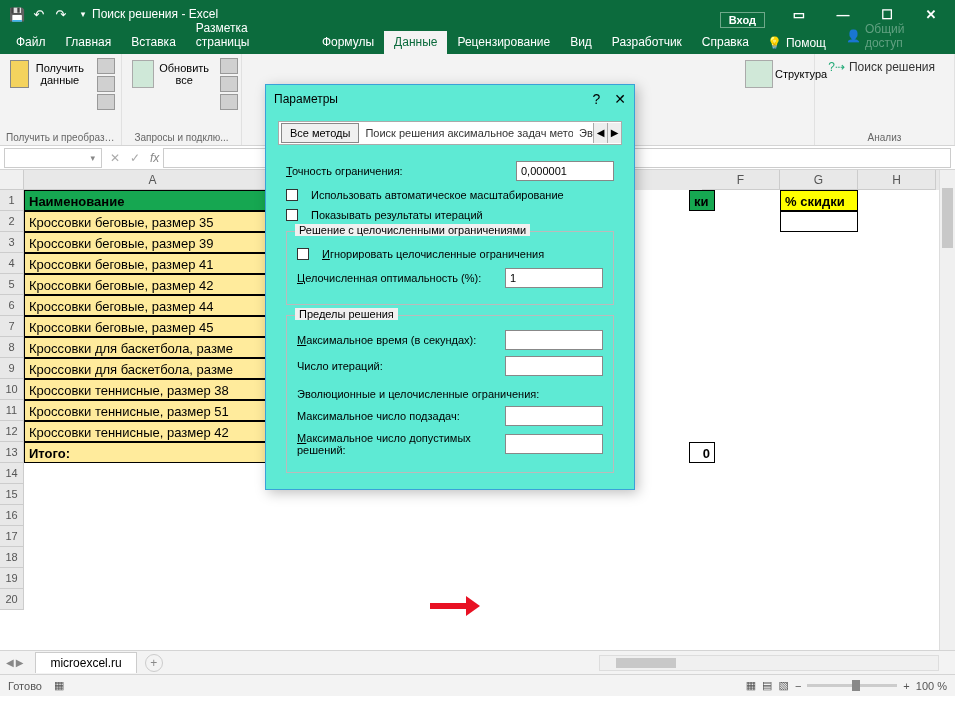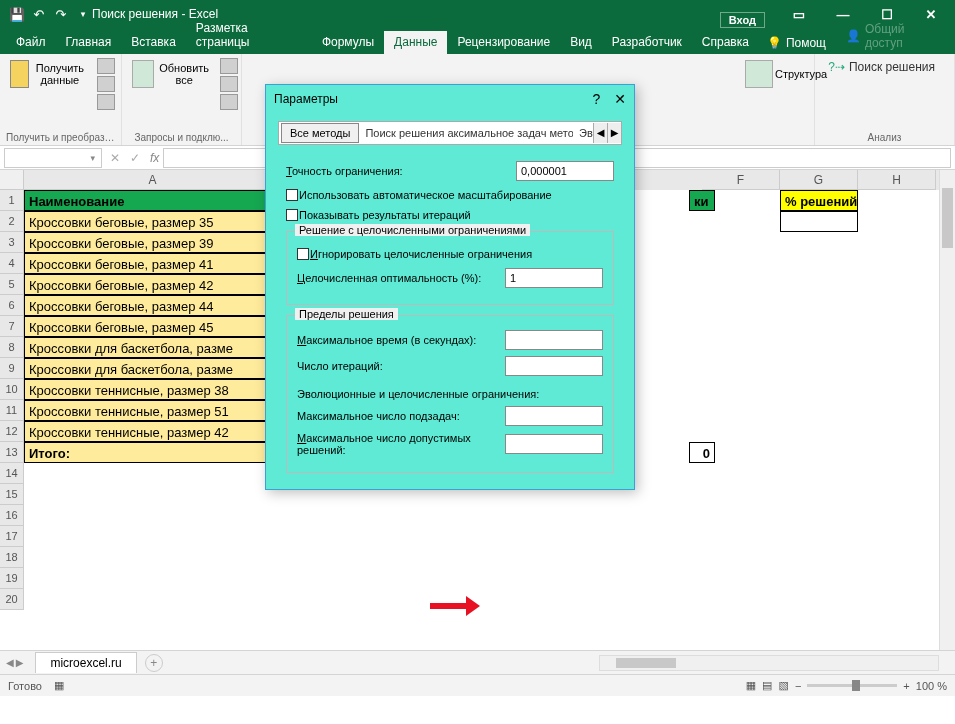--- a/index.html
+++ b/index.html
@@ -79,21 +79,21 @@
 .dialog .dbody { padding: 8px 12px 12px; }
 .dtabs { display: flex; align-items: center; border: 1px solid #aaa; background: #fff; height: 24px; position: relative; }
 .dtabs .dt { padding: 3px 8px; font-size: 11px; border: 1px solid #888; background: #f0f0f0; margin-left: 2px; }
 .dtabs .dt2 { padding: 3px 6px; font-size: 11px; color: #333; flex: 1; overflow: hidden; white-space: nowrap; }
 .dtabs .arrows{ display:flex; }
 .dtabs .arrows span{ width:14px; height:20px; border-left:1px solid #aaa; text-align:center; font-size:10px; line-height:20px; background:#eee;}
 .dcontent { border-top: none; padding: 10px 8px 4px; }
 .drow { display: flex; align-items: center; margin: 6px 0; font-size: 11px; }
 .drow label { flex: 1; }
 .drow input[type=text] { width: 98px; height: 20px; border: 1px solid #888; background: #fff; padding: 0 4px; font-size: 11px; text-align: left; }
-.dcheck { display: flex; align-items: center; gap: 1px; margin: 8px 0; font-size: 11px; }
+.dcheck { display: flex; align-items: center; gap: 13px; margin: 8px 0; font-size: 11px; }
 .dcheck .cbox { width: 12px; height: 12px; border: 1px solid #333; background: #fff; }
 .fieldset { border: 1px solid #bbb; padding: 8px 10px 10px; margin-top: 10px; position: relative; }
 .fieldset .legend { position: absolute; top: -8px; left: 8px; background: #f0f0f0; padding: 0 4px; font-size: 11px; }
 .dbtns { display: flex; justify-content: center; gap: 20px; margin-top: 14px; }
 .dbtns button { width: 88px; height: 24px; font-size: 11px; background: #e8e8e8; border: 1px solid #888; cursor: pointer; }
 .dbtns button.ok{ font-weight: normal; border:1px solid #555; background:#e4e4e4;}
 .underline{ text-decoration: underline; }
 
 
 .arrow { position: absolute; left: 430px; top: 596px; width: 50px; height: 20px; }
@@ -239,21 +239,21 @@
     <div class="cell datacell" style="left:0;top:105px;width:258px">Кроссовки беговые, размер 44</div>
     <div class="cell datacell" style="left:0;top:126px;width:258px">Кроссовки беговые, размер 45</div>
     <div class="cell datacell" style="left:0;top:147px;width:258px">Кроссовки для баскетбола, разме</div>
     <div class="cell datacell" style="left:0;top:168px;width:258px">Кроссовки для баскетбола, разме</div>
     <div class="cell datacell" style="left:0;top:189px;width:258px">Кроссовки теннисные, размер 38</div>
     <div class="cell datacell" style="left:0;top:210px;width:258px">Кроссовки теннисные, размер 51</div>
     <div class="cell datacell" style="left:0;top:231px;width:258px">Кроссовки теннисные, размер 42</div>
     <div class="cell datacell" style="left:0;top:252px;width:258px;font-weight:bold">Итого:</div>
     <div class="cell hdrcell" style="left:665px;top:0;width:26px;">ки</div>
     <div class="cell totalcell" style="left:665px;top:252px;width:26px">0</div>
-    <div class="cell yellowhdr" style="left:756px;top:0;width:78px">% решений</div>
+    <div class="cell yellowhdr" style="left:756px;top:0;width:78px">% скидки</div>
     <div class="cell" style="left:756px;top:21px;width:78px;border:1px solid #000"></div>
   </div>
   <div class="scrollv">
       <div class="thumb"></div>
     </div>
 </div>
 
 <div class="dialog">
   <div class="dtitle">
     <span>Параметры</span>

